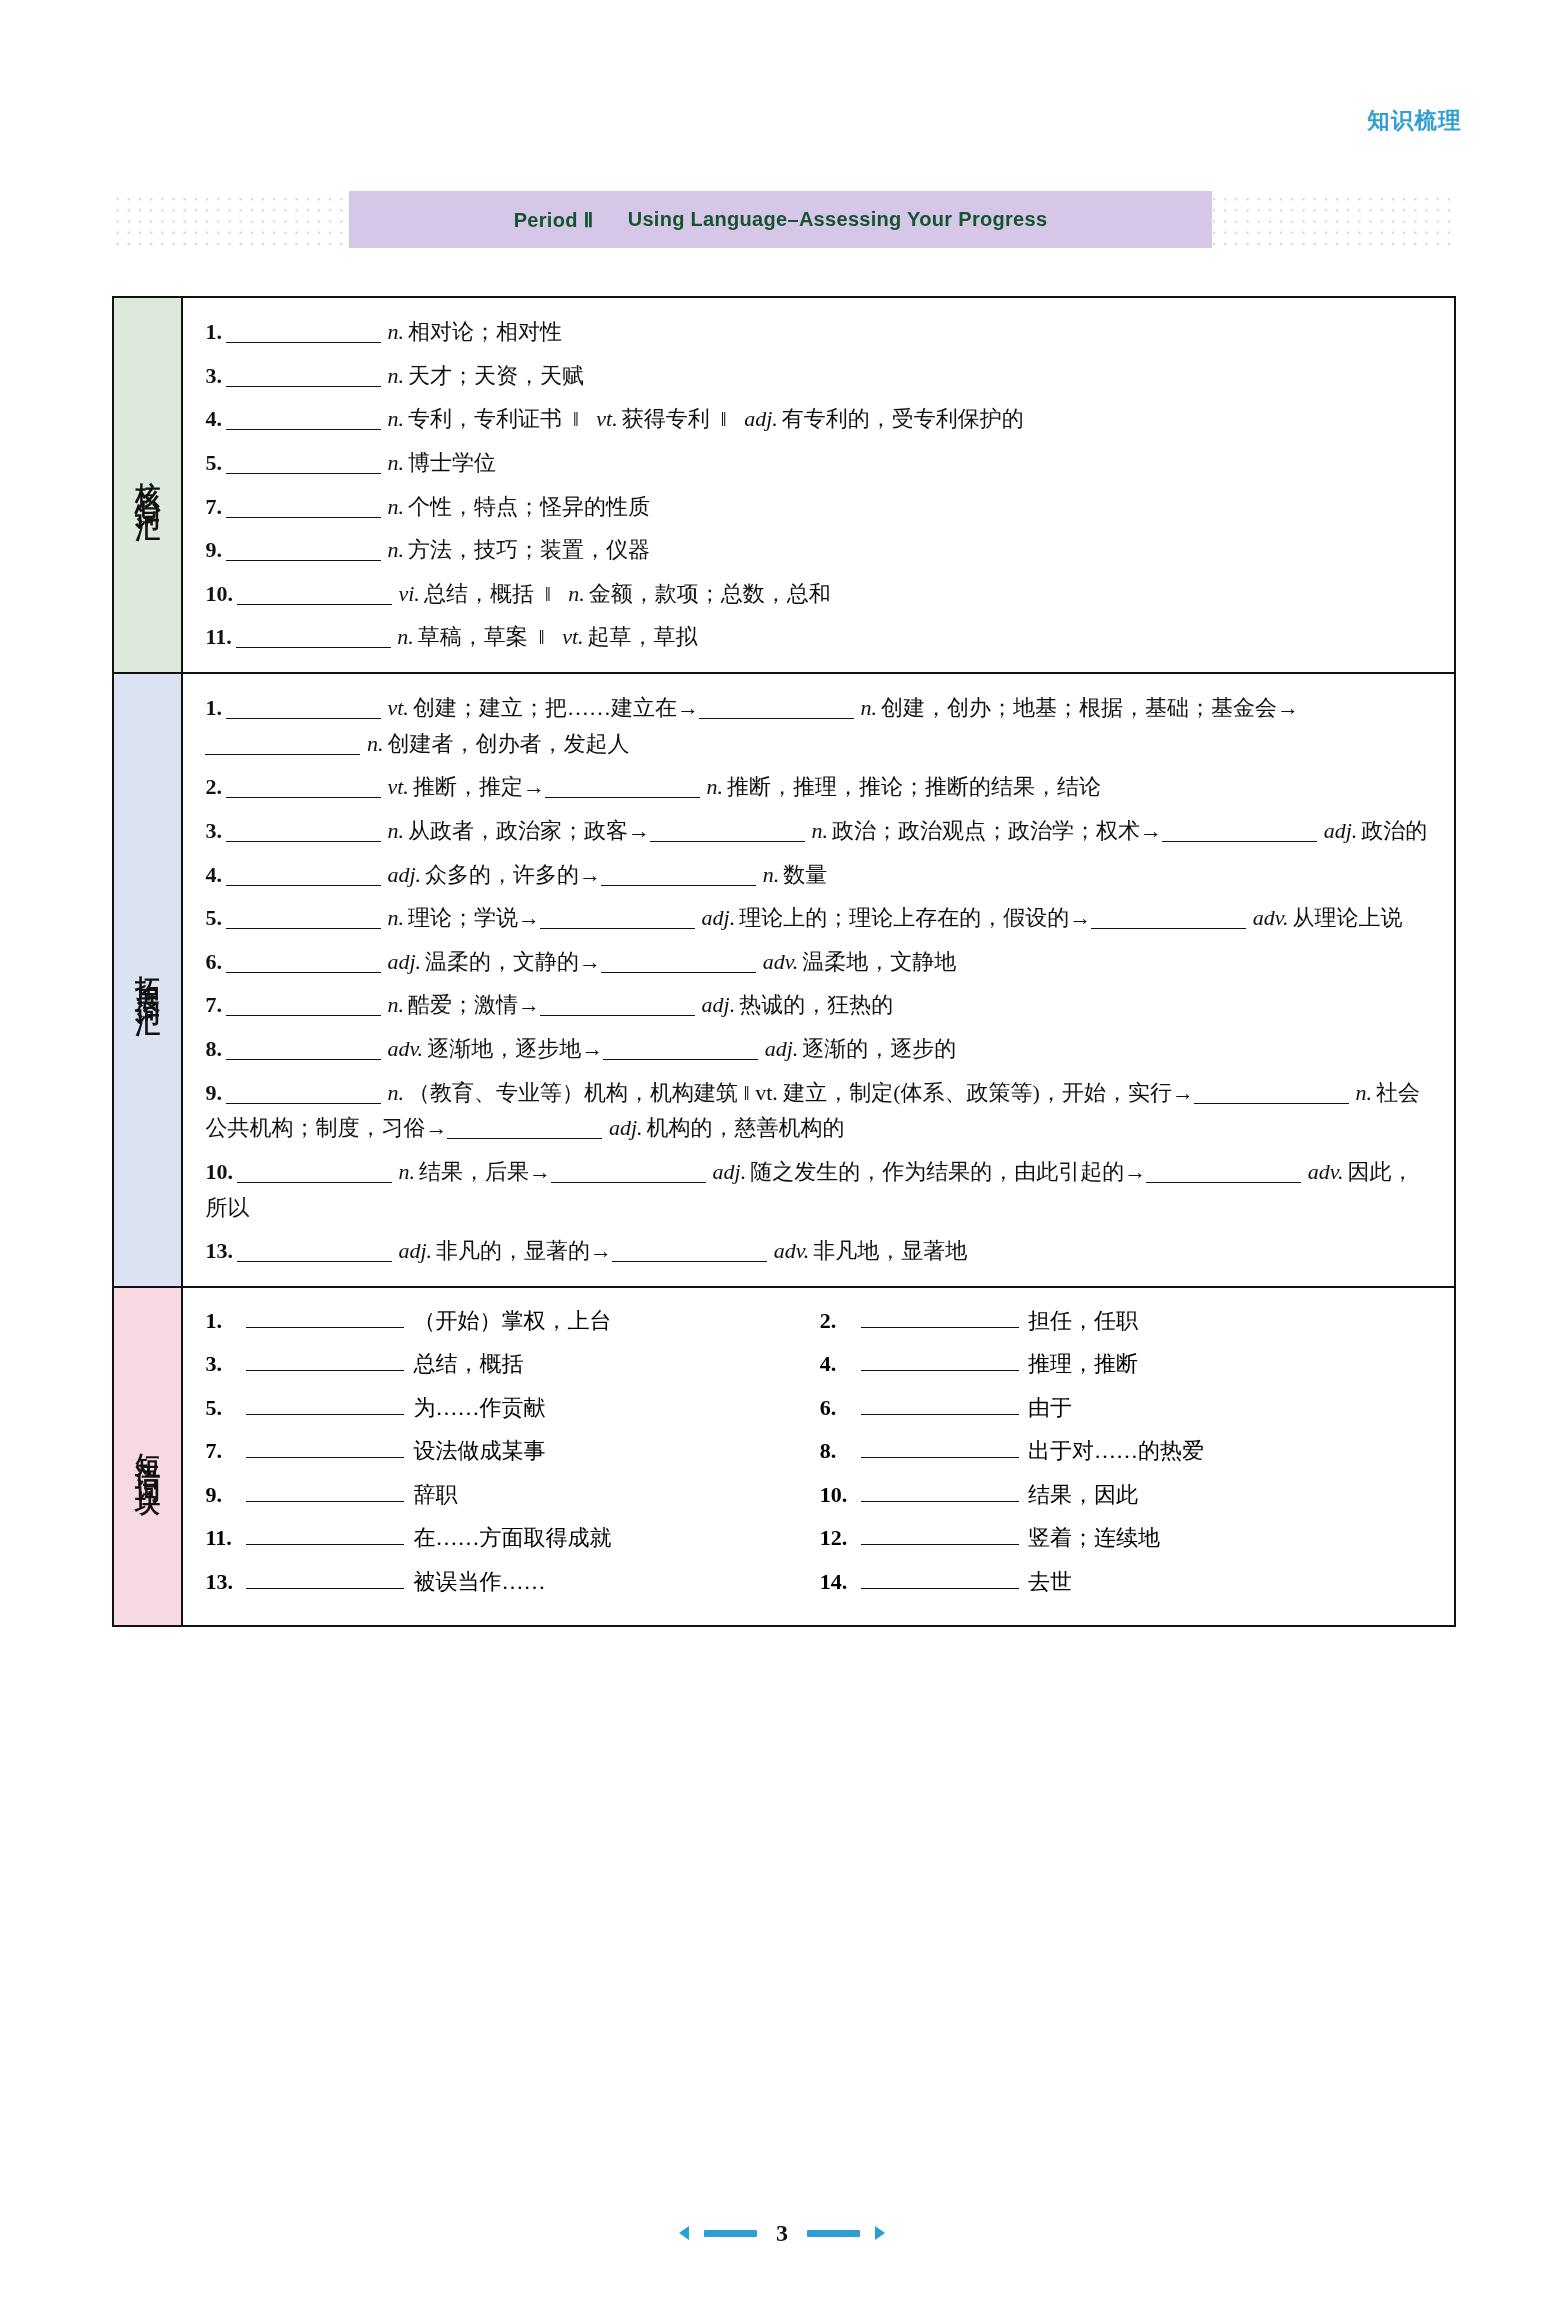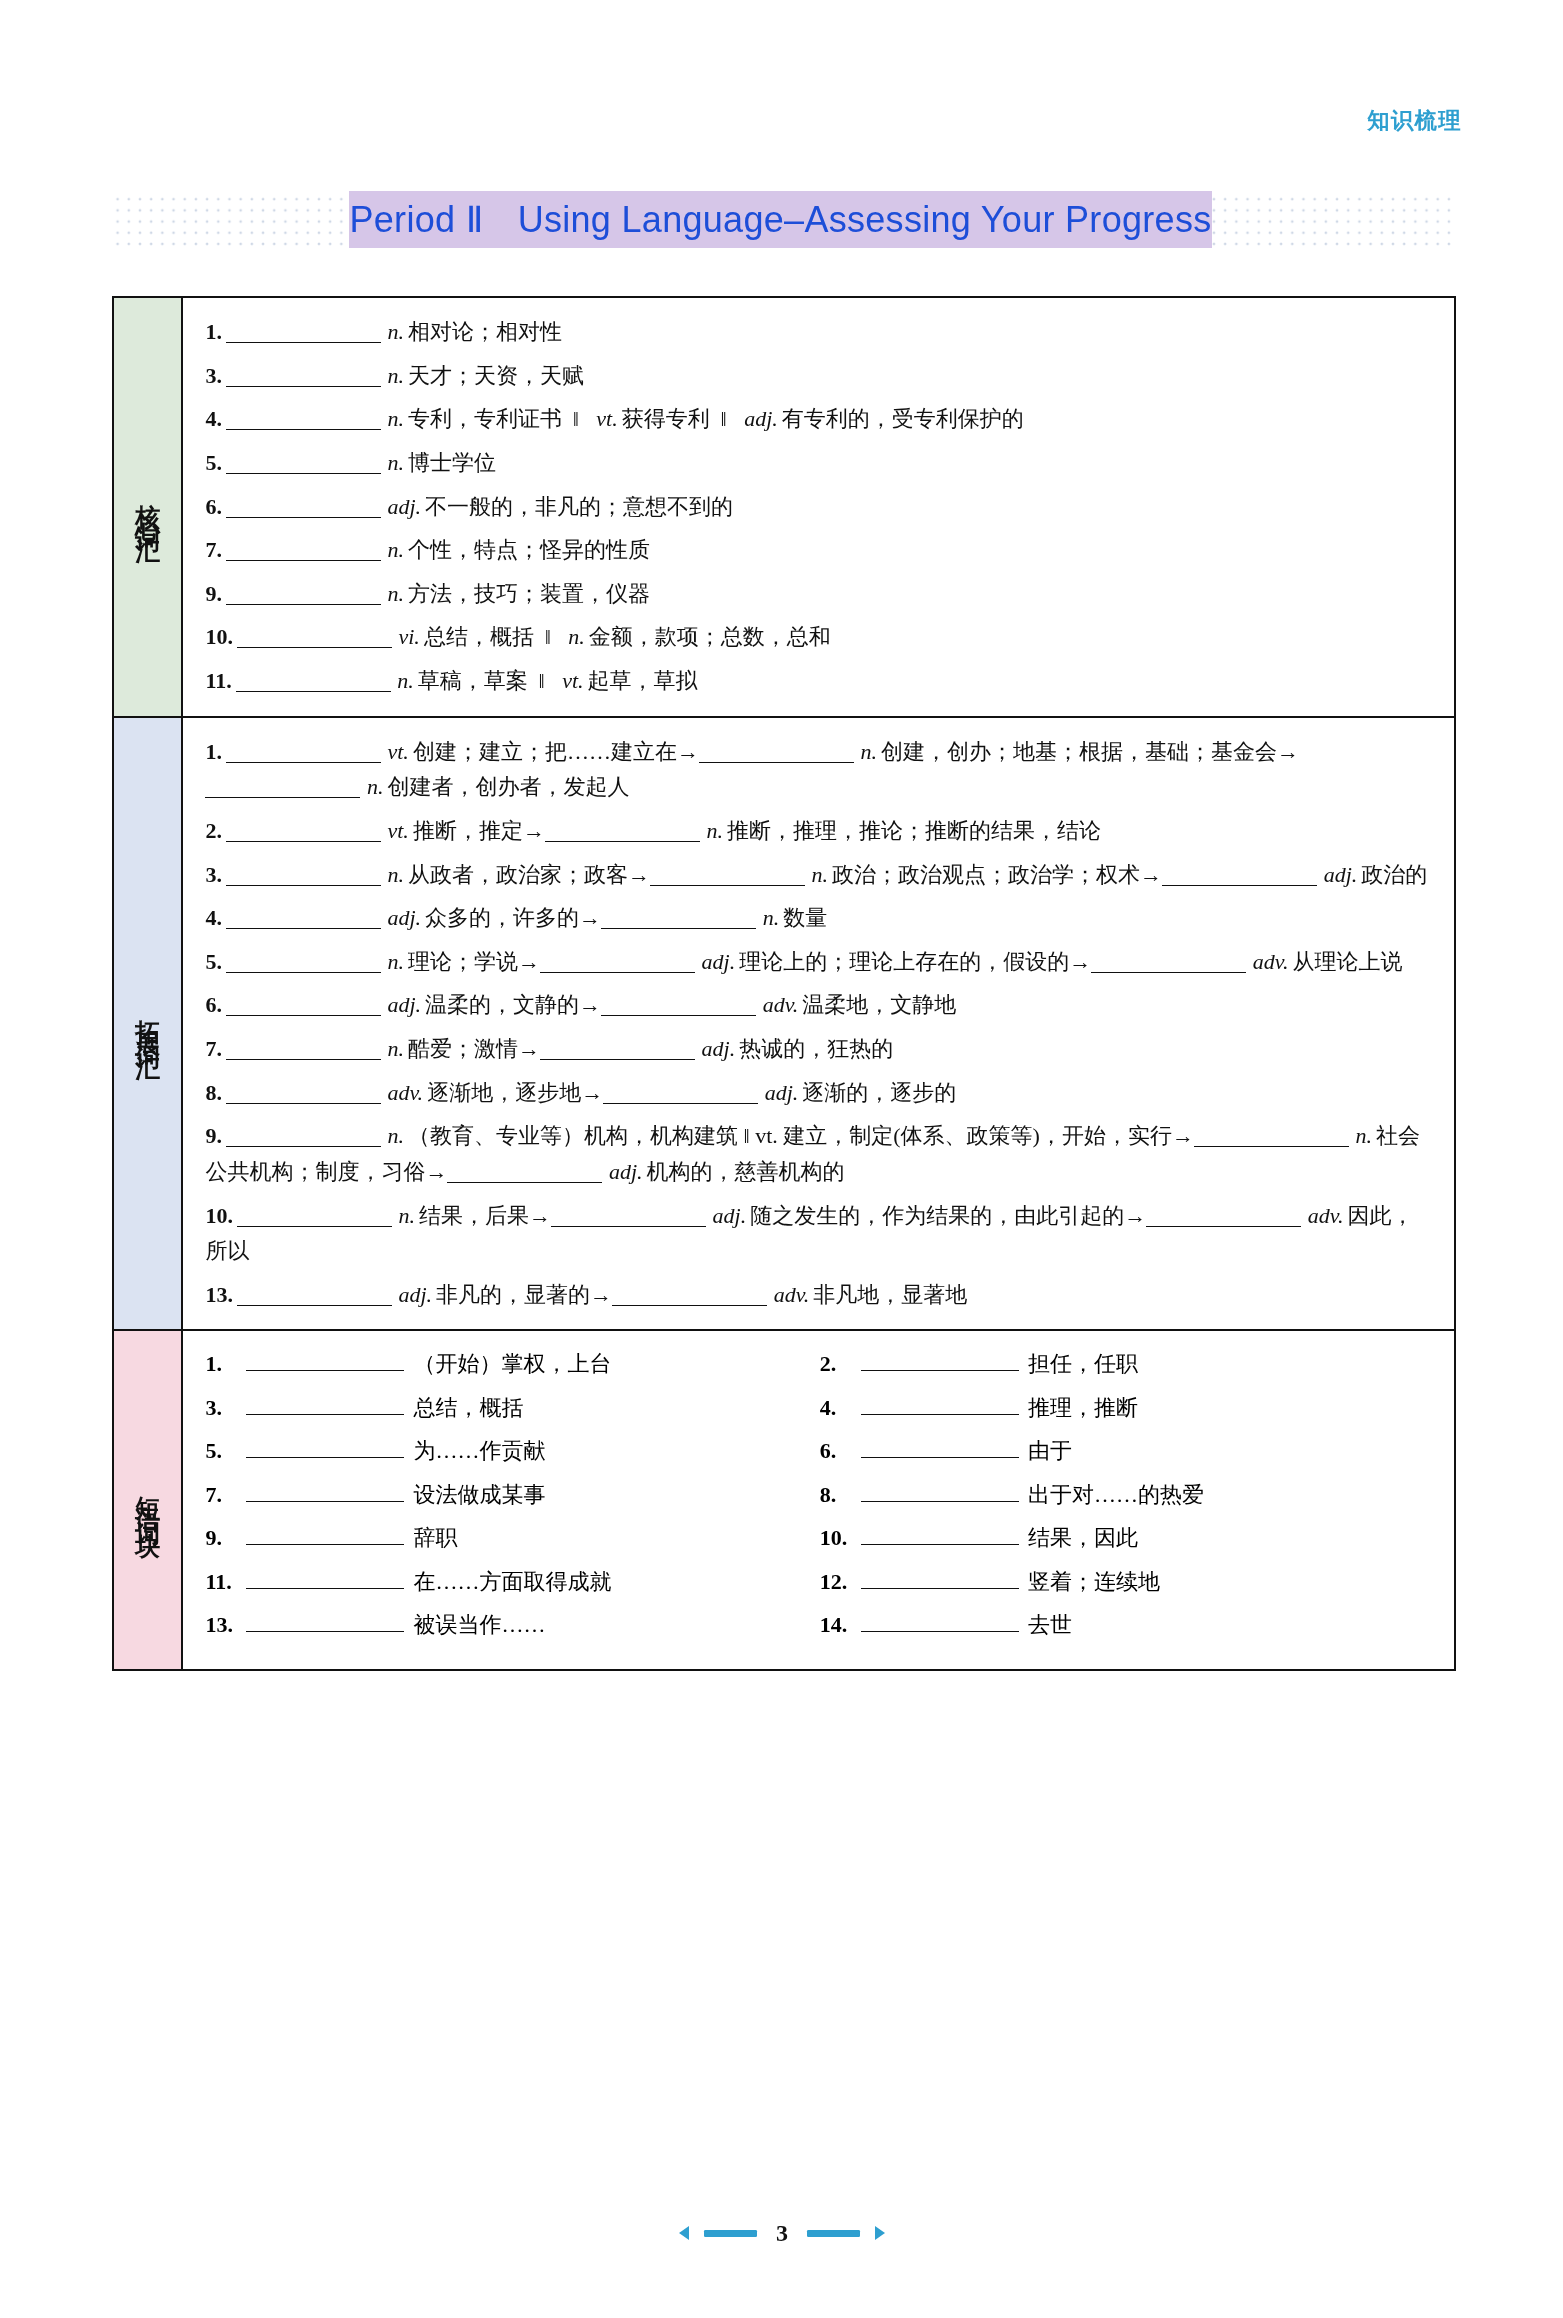--- a/index.html
+++ b/index.html
@@ -53,23 +53,23 @@
     width: 863px;
     height: 57px;
     background: #d6c6e8;
     display: flex;
     align-items: center;
     justify-content: center;
     gap: 34px;
   }
   .title-banner .t1, .title-banner .t2 {
     font-family: "Liberation Sans", sans-serif;
-    font-size: 36px;
-    font-weight: normal;
-    color: #1d4ed8;
+    font-size: 20px;
+    font-weight: bold;
+    color: #14532d;
     letter-spacing: 0.3px;
   }
   
   .tbl {
     position: absolute;
     top: 296px;
     left: 112px;
     width: 1344px;
     border: 2px solid #111;
     border-collapse: collapse;
@@ -195,21 +195,20 @@
 
     <div class="section sec-core">
       <div class="sec-label">
         <span>核心词汇</span>
       </div>
       <div class="sec-body" id="core-body">
           <div class="row"><span class="num">1.</span><span class="blank b-md"></span><span class="pos">n.</span><span class="cn">相对论；相对性</span></div>
           <div class="row"><span class="num">3.</span><span class="blank b-md"></span><span class="pos">n.</span><span class="cn">天才；天资，天赋</span></div>
           <div class="row"><span class="num">4.</span><span class="blank b-md"></span><span class="pos">n.</span><span class="cn">专利，专利证书</span><span class="sep"> ‖ </span><span class="pos">vt.</span><span class="cn">获得专利</span><span class="sep"> ‖ </span><span class="pos">adj.</span><span class="cn">有专利的，受专利保护的</span></div>
           <div class="row"><span class="num">5.</span><span class="blank b-md"></span><span class="pos">n.</span><span class="cn">博士学位</span></div>
-          <div class="row"><span class="num">6.</span><span class="blank b-md"></span><span class="pos">adj.</span><span class="cn">不一般的，非凡的；意想不到的</span></div>
           <div class="row"><span class="num">7.</span><span class="blank b-md"></span><span class="pos">n.</span><span class="cn">个性，特点；怪异的性质</span></div>
           <div class="row"><span class="num">9.</span><span class="blank b-md"></span><span class="pos">n.</span><span class="cn">方法，技巧；装置，仪器</span></div>
           <div class="row"><span class="num">10.</span><span class="blank b-md"></span><span class="pos">vi.</span><span class="cn">总结，概括</span><span class="sep"> ‖ </span><span class="pos">n.</span><span class="cn">金额，款项；总数，总和</span></div>
           <div class="row"><span class="num">11.</span><span class="blank b-md"></span><span class="pos">n.</span><span class="cn">草稿，草案</span><span class="sep"> ‖ </span><span class="pos">vt.</span><span class="cn">起草，草拟</span></div>
         </div>
     </div>
 
     <div class="section sec-exp">
       <div class="sec-label">
         <span>拓展词汇</span>

